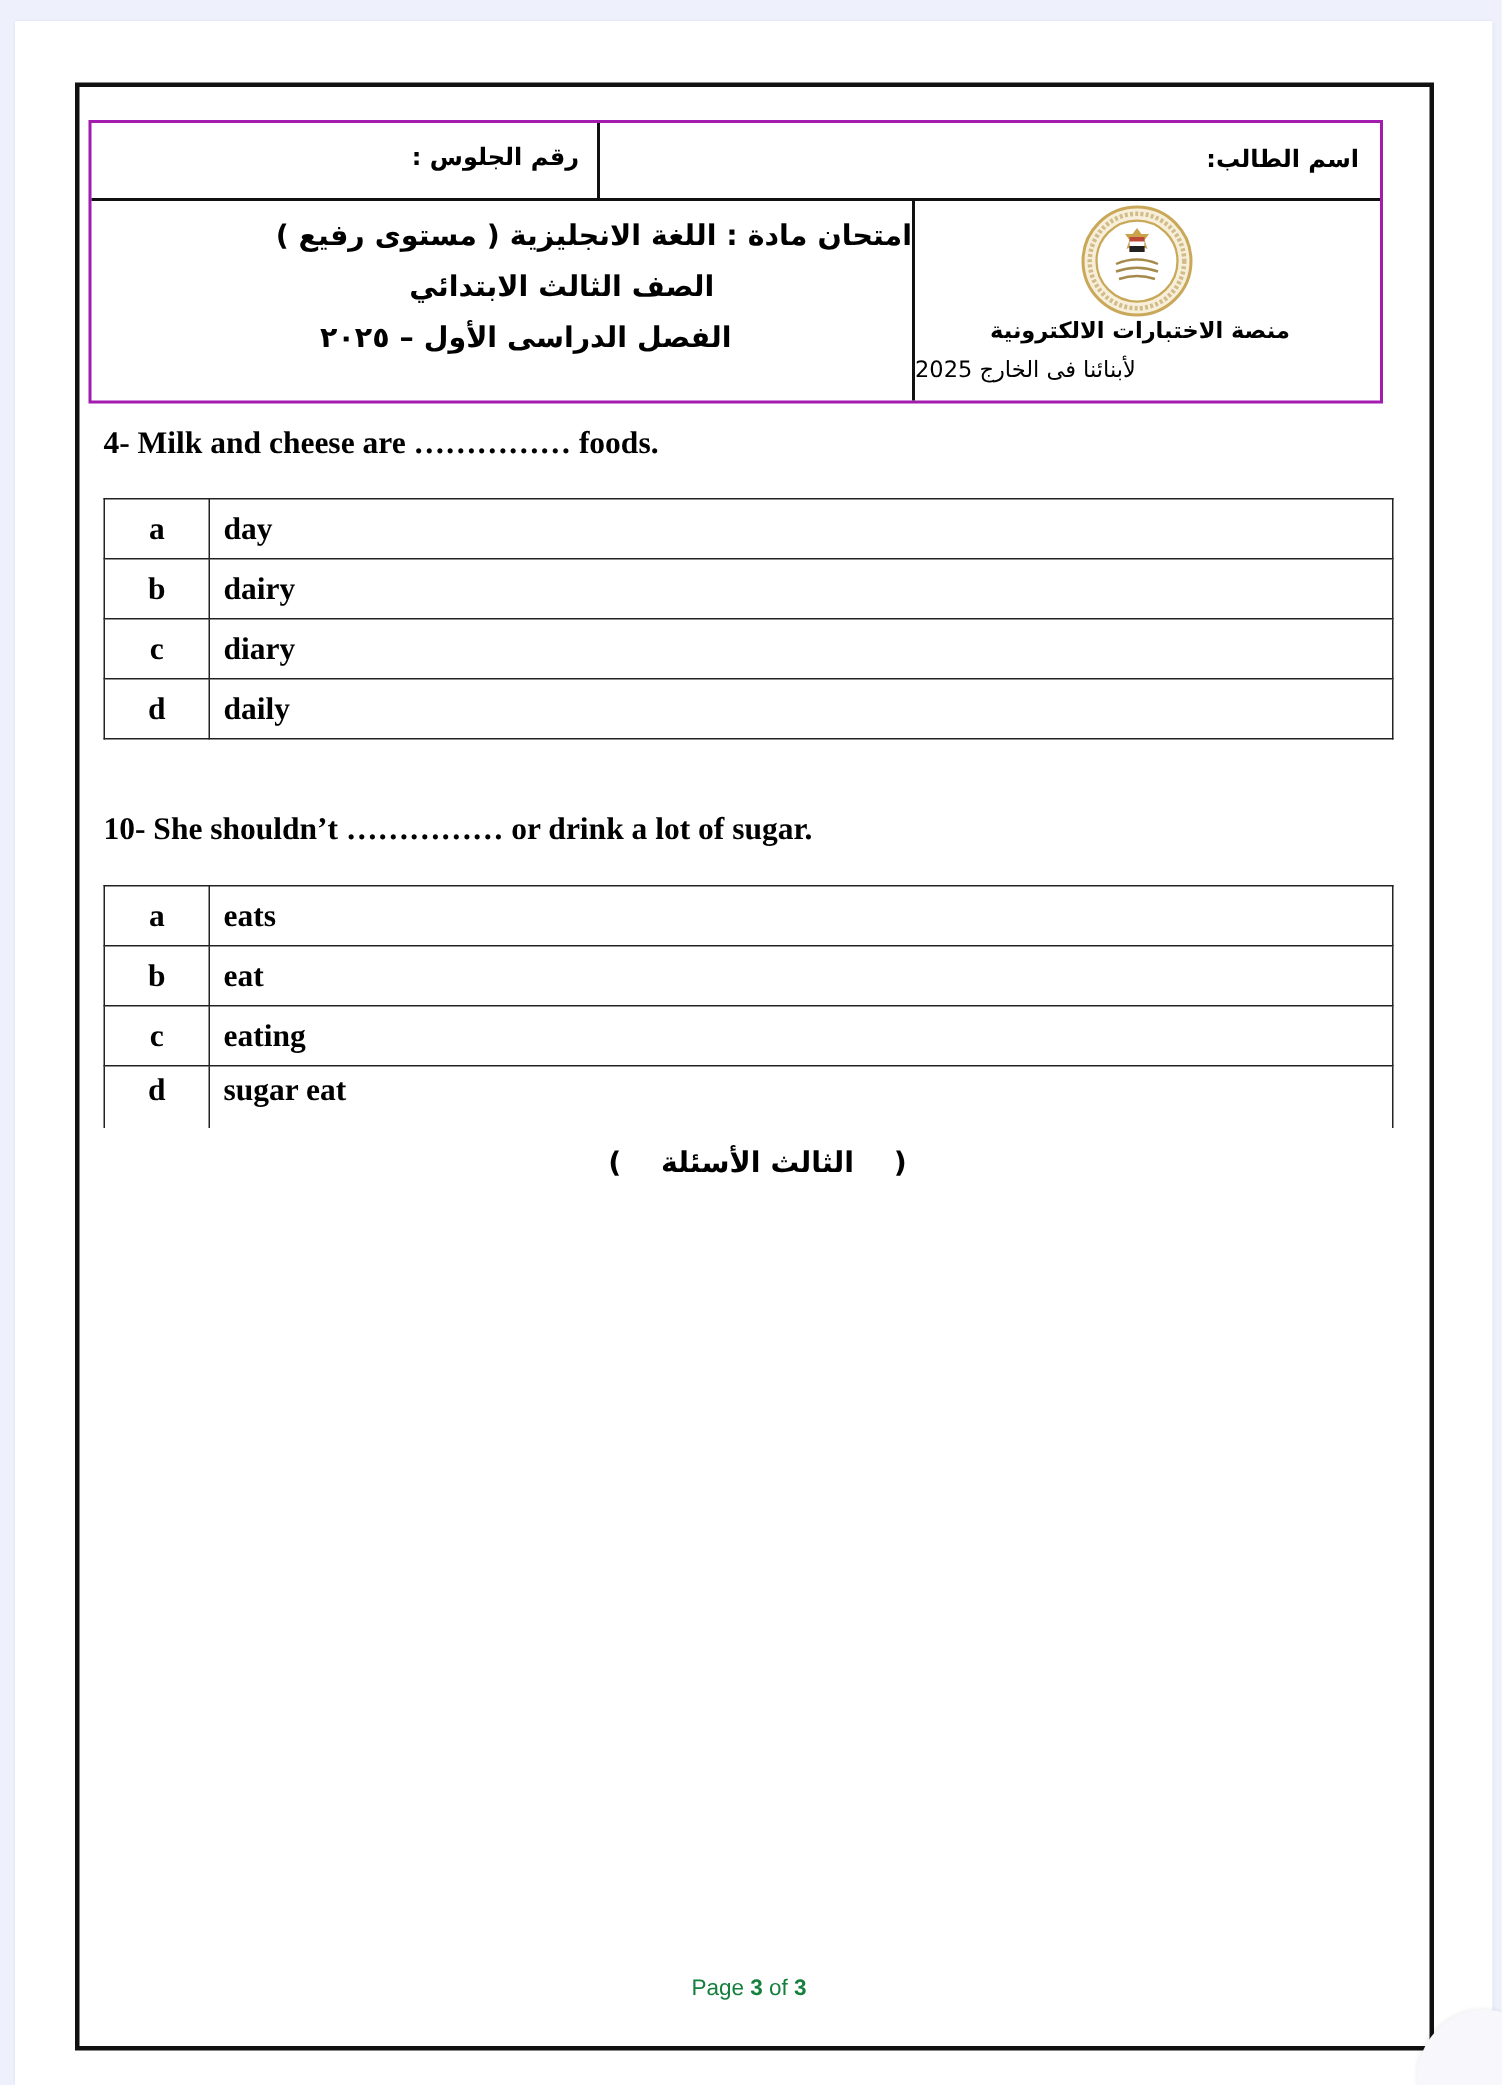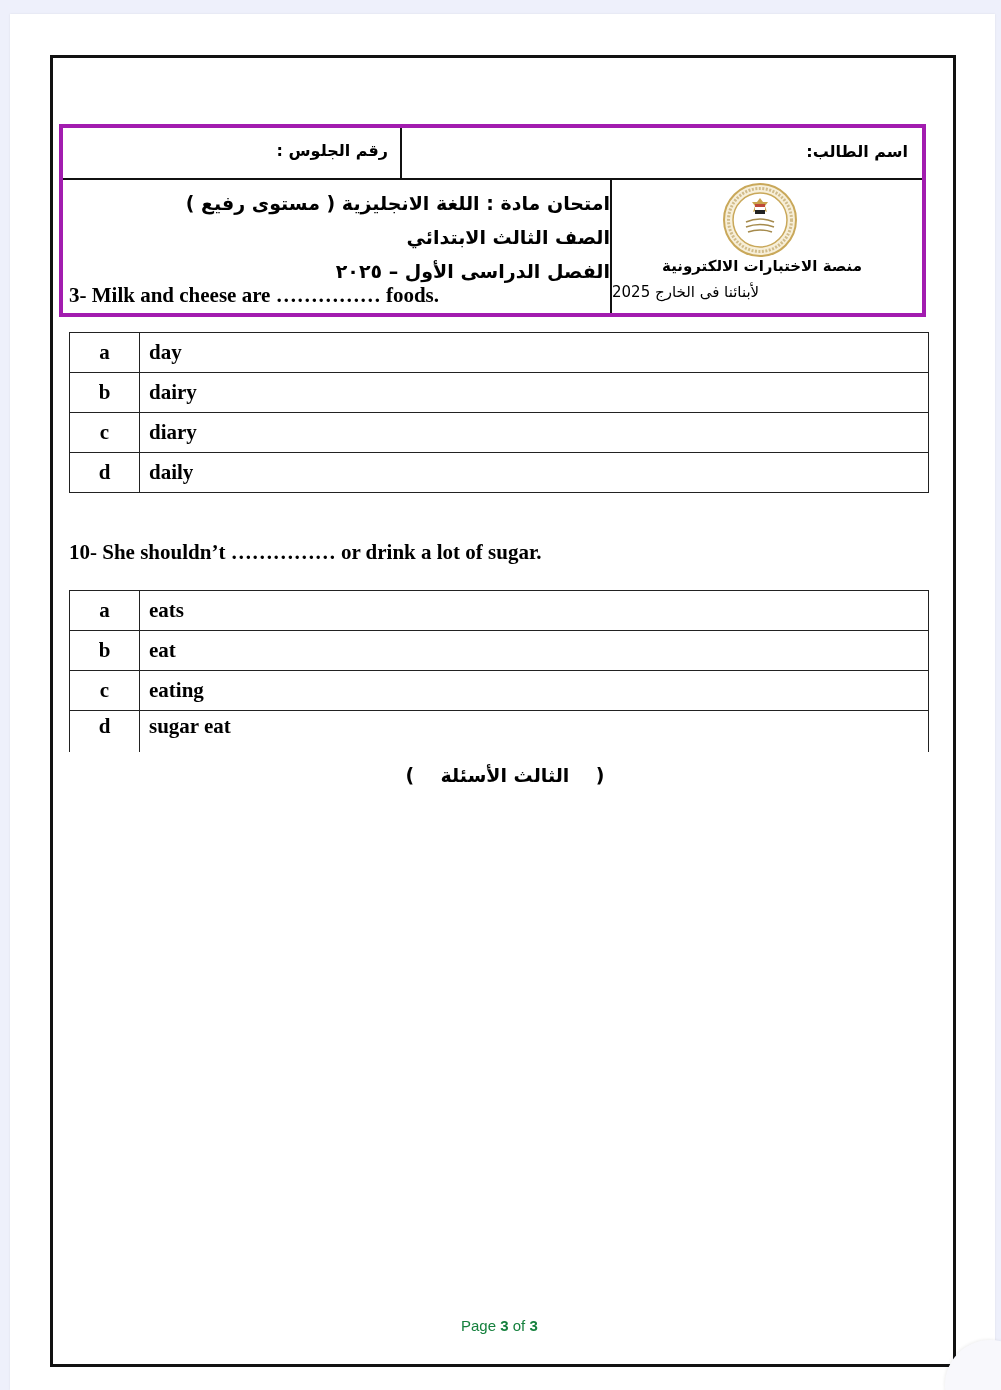--- a/index.html
+++ b/index.html
@@ -22,23 +22,22 @@
       position: absolute;
       left: 40px; top: 41px;
       width: 900px; height: 1306px;
       border: 3px solid #111;
     }
     
     .hdr {
       position: absolute;
       left: 59px; top: 80px;
       width: 859px; height: 185px;
-      border: 4px solid #a21caf;
+      border: 2px solid #a21caf;
       font-family: "DejaVu Sans", sans-serif;
-      margin-top: 44px;
     }
     .hdr-row1 {
       position: absolute; left: 0; top: 0; width: 859px; height: 50px;
       border-bottom: 2px solid #111;
     }
     .seat-cell {
       position: absolute; left: 0; top: 0; width: 337px; height: 50px;
       border-right: 2px solid #111;
     }
     .seat-label {
@@ -54,21 +53,20 @@
     }
     .exam-cell {
       position: absolute; left: 0; top: 0; width: 547px; height: 133px;
       border-right: 2px solid #111;
       text-align: center;
       direction: rtl;
     }
     .exam-line {
       font-size: 19px; font-weight: bold; line-height: 34px;
       white-space: nowrap;
-      text-align: right;
     }
     .exam-line.l1 { margin-top: 6px; padding-left: 150px; }
     .exam-line.l2 { padding-left: 80px; }
     .exam-line.l3 { padding-left: 32px; }
     .logo-cell {
       position: absolute; left: 549px; top: 0; width: 310px; height: 173px;
       text-align: center; direction: rtl;
     }
     .logo {
       position: absolute; left: 110px; top: 2px; width: 76px; height: 76px;
@@ -156,21 +154,21 @@
         <rect x="33" y="25" width="10" height="3" fill="#fff"></rect>
         <rect x="33" y="28" width="10" height="4" fill="#222"></rect>
         <path d="M24 40 q14 -6 28 0 M24 45 q14 -5 28 0 M26 50 q12 -4 24 0" stroke="#a58a4c" stroke-width="1.6" fill="none"></path>
       </svg>
       <div class="platform-name">منصة الاختبارات الالكترونية</div>
       <div class="platform-sub">لأبنائنا فى الخارج 2025</div>
     </div>
   </div>
 </div>
 
-<div class="question q9">3- Milk and cheese are …………… foods.</div>
+<div class="question q9">4- Milk and cheese are …………… foods.</div>
 <table class="opts t9">
   <tbody>
       <tr>
     <td class="letter">a</td>
     <td class="answer">day</td>
   </tr>
   <tr>
     <td class="letter">b</td>
     <td class="answer">dairy</td>
   </tr>

